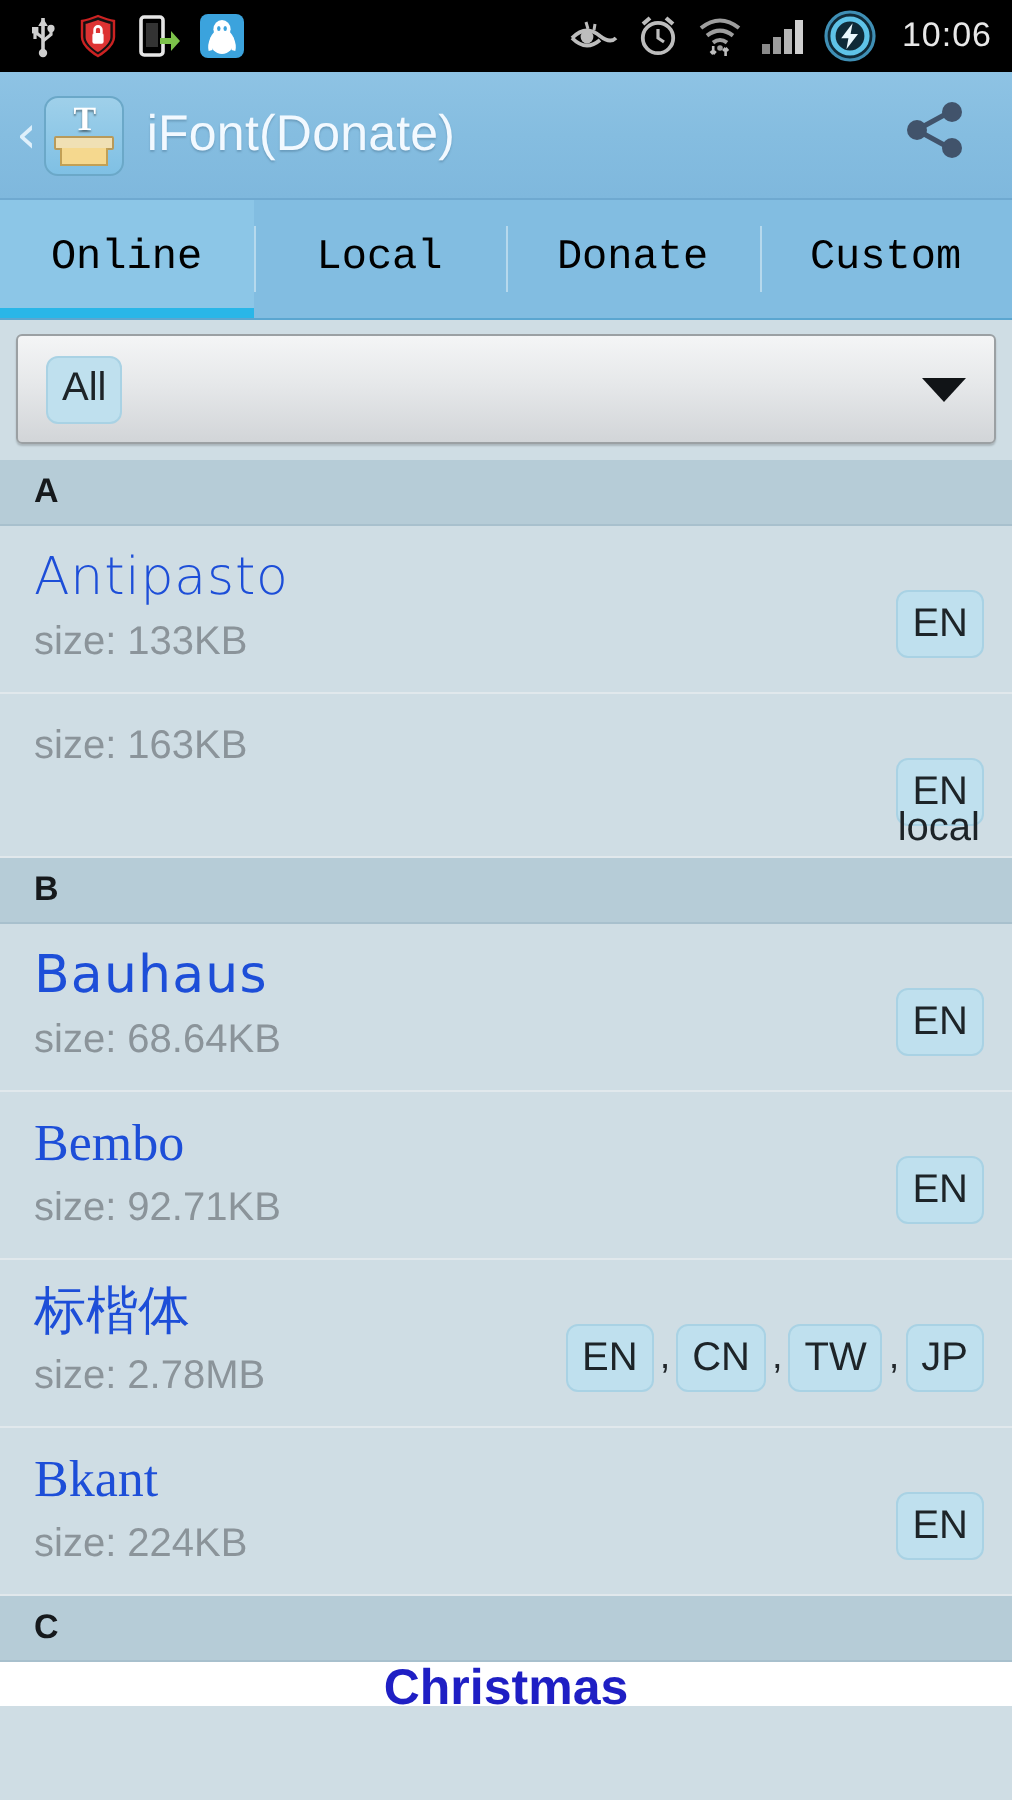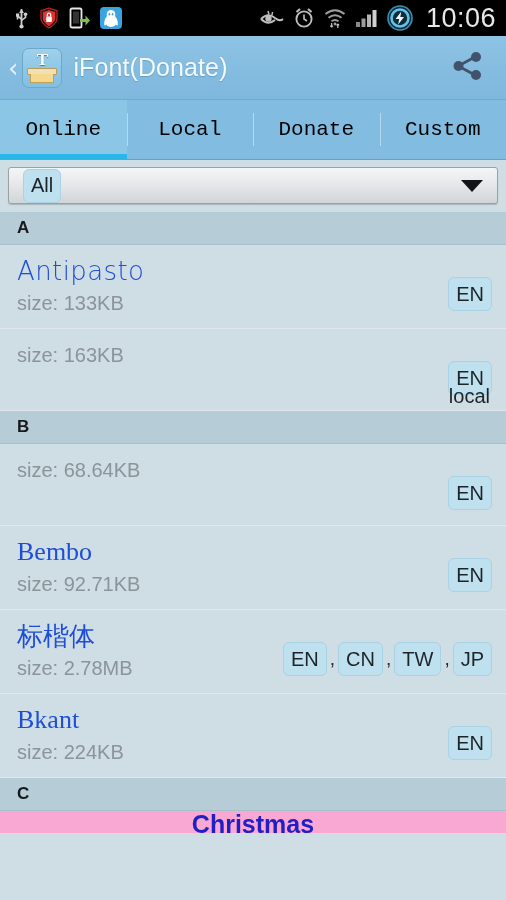--- a/index.html
+++ b/index.html
@@ -24,21 +24,21 @@
   .status-left { display: flex; align-items: center; gap: 9px; }
   .status-right {
     margin-left: auto;
     display: flex;
     align-items: center;
     gap: 8px;
   }
   .sb-icon { display: block; }
   .status-clock {
     color: #e8e8e8;
-    font-size: 27px;
+    font-size: 17px;
     letter-spacing: 0.5px;
     margin-left: 5px;
     font-family: "Liberation Sans", sans-serif;
   }
 
   
   .action-bar {
     height: 64px;
     background: linear-gradient(to bottom, #8ec3e4 0%, #85bde0 50%, #7fb8dd 100%);
     display: flex;
@@ -129,21 +129,21 @@
     content: "";
     position: absolute;
     left: 0; right: 0; bottom: 0;
     height: 5px;
     background: #29b6e8;
   }
 
   
   .spinner-wrap { padding: 7px 8px 8px 8px; background: #cfdde4; }
   .spinner {
-    height: 37px;
+    height: 55px;
     border: 1px solid #9ba0a3;
     border-radius: 3px;
     background: linear-gradient(to bottom, #f4f5f6 0%, #e6e8ea 45%, #d2d5d8 100%);
     display: flex;
     align-items: center;
     padding: 0 14px 0 14px;
     box-shadow: 0 1px 1px rgba(0,0,0,.18);
   }
   .chip {
     display: inline-flex;
@@ -224,21 +224,21 @@
 
   
   .ff-thin   { font-family: "DejaVu Sans", sans-serif; font-weight: 300; letter-spacing: .4px; }
   .ff-bold   { font-family: "Liberation Sans", sans-serif; font-weight: bold; letter-spacing: -0.3px; }
   .ff-round  { font-family: "DejaVu Sans", sans-serif; letter-spacing: .6px; }
   .ff-serif  { font-family: "Liberation Serif", serif; }
   .ff-cjk    { font-family: "DejaVu Sans", sans-serif; }
   .ff-xmas   { font-family: "Liberation Sans", sans-serif; font-weight: bold; color: #1f1fc4; }
 
   .xmas-row {
-    background: #f9a8d4;
+    background: #ffffff;
     text-align: center;
     padding-top: 0;
     overflow: hidden;
     height: 22px;
   }
   .xmas-row .font-name { font-size: 25px; line-height: 26px; }
 </style>
 </head>
 <body>
 
@@ -378,20 +378,21 @@
       <div class="font-size-label">size: 163KB</div>
       <div class="badges">
         <span class="chip">EN</span>
       </div>
       <div class="local-label">local</div>
     </div>
     <div class="section-header">
       <span>B</span>
     </div>
     <div class="font-row">
+      <div class="font-name ff-round">Bauhaus</div>
       <div class="font-size-label">size: 68.64KB</div>
       <div class="badges">
         <span class="chip">EN</span>
       </div>
     </div>
     <div class="font-row">
       <div class="font-name ff-serif">Bembo</div>
       <div class="font-size-label">size: 92.71KB</div>
       <div class="badges">
         <span class="chip">EN</span>

